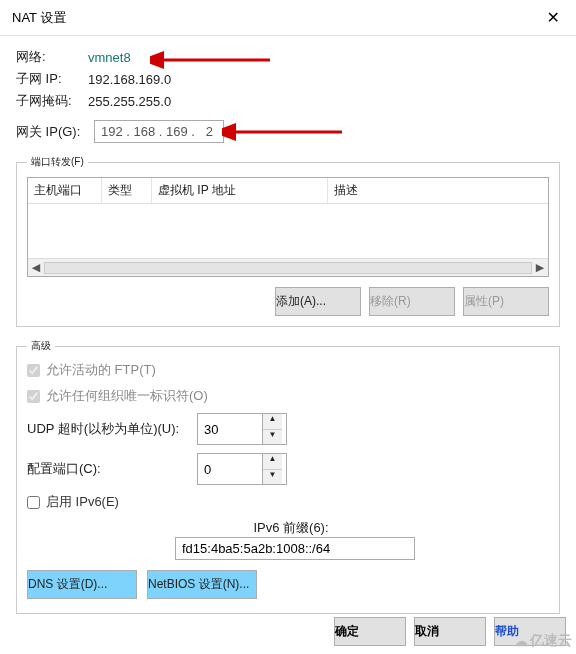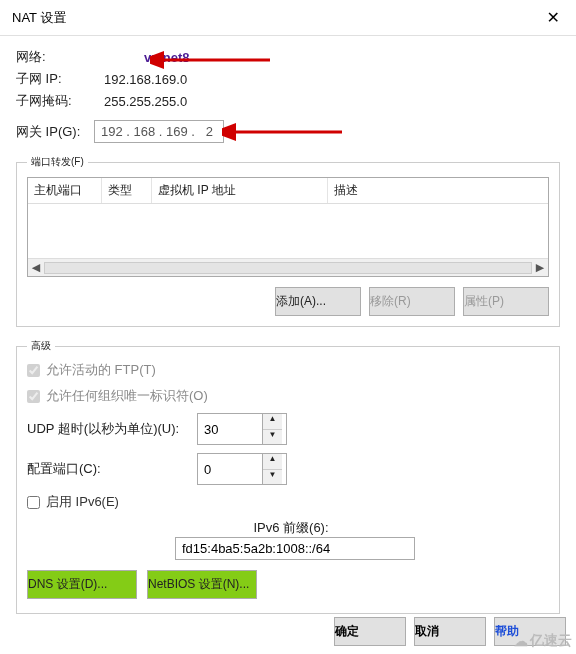--- a/index.html
+++ b/index.html
@@ -1,23 +1,23 @@
 <!DOCTYPE html>
 <html><head>
 <meta charset="utf-8">
 <style>
   * { box-sizing: border-box; font-family: "Microsoft YaHei", "Segoe UI", Tahoma, sans-serif; }
   body { margin: 0; background: #fff; width: 576px; height: 654px; overflow: hidden; position: relative; }
   .title-bar { display: flex; align-items: center; justify-content: space-between; padding: 6px 10px 6px 12px; font-size: 13px; border-bottom: 1px solid #e0e0e0; }
   .title-bar .close { font-size: 16px; padding: 2px 6px; cursor: default; }
   .content { padding: 12px 16px 0 16px; font-size: 13px; color: #222; }
-  .info-row { display: flex; margin-bottom: 4px; align-items: center; gap: 16px; }
+  .info-row { display: flex; margin-bottom: 4px; align-items: center; }
   .info-label { width: 72px; }
   .info-value { }
-  .vmnet-red { color: #4c1d95; font-weight: bold; margin-left: 40px; }
+  .vmnet-red { color: #0f766e; font-weight: normal; }
   .gateway-row { display:flex; align-items:center; margin-top:10px; margin-bottom:12px;}
   .gateway-input { border: 1px solid #aaa; padding: 3px 6px; font-size: 13px; width: 130px; color:#555; background:#fff; }
   fieldset { border: 1px solid #ccc; margin: 0 0 12px 0; padding: 8px 10px 10px 10px; }
   legend { font-size: 10px; padding: 0 4px; }
   .table-wrap { border: 1px solid #aaa; background:#fff; }
   .table-head { display: flex; border-bottom: 1px solid #ddd; background:#fff; }
   .th { padding: 4px 6px; font-size: 12px; border-right: 1px solid #e4e4e4; }
   .th:last-child { border-right: none; flex:1;}
   .table-body { height: 54px; background:#fff; }
   .hscroll { display:flex; align-items:center; background:#f0f0f0; border-top:1px solid #ddd; height:18px;}
@@ -32,21 +32,21 @@
   .chk.en { color:#333; }
   .lbl-u { width: 170px; }
   .spin { display:flex; align-items:stretch; border:1px solid #aaa; height:32px; width:90px;}
   .spin input { border:none; width:64px; padding:0 6px; font-size:13px; outline:none; }
   .spin .btns { display:flex; flex-direction:column; border-left:1px solid #aaa; width:20px;}
   .spin .btns div { flex:1; font-size:8px; text-align:center; background:#f0f0f0; border-bottom:1px solid #ccc; line-height:10px;}
   .spin .btns div:last-child { border-bottom:none;}
   .ipv6-row { display:flex; align-items:center; margin:4px 0 10px 14px;flex-direction:column;}
   .ipv6-row input[type=text]{ border:1px solid #aaa; padding:3px 6px; font-size:13px; width:240px;}
   .bottom-btns { display:flex; gap:10px; margin-bottom:4px;}
-  .bottom-btns .btn { width:110px; background:#84cc16;}
+  .bottom-btns .btn { width:110px; background:#7dd3fc;}
   .footer { position:absolute; bottom:8px; right:10px; display:flex; gap:8px; align-items:center;font-weight:bold;}
   .footer .btn { width:72px; background:#e1e1e1;}
   .watermark { position:absolute; right:4px; bottom:4px; font-size:14px; color:#bbb; font-weight:bold; display:flex; align-items:center; gap:2px; pointer-events:none;}
   .arrow { position:absolute; pointer-events:none; }
   .arrow svg { display:block; }
 </style>
 </head>
 <body>
 
 <div class="title-bar">

